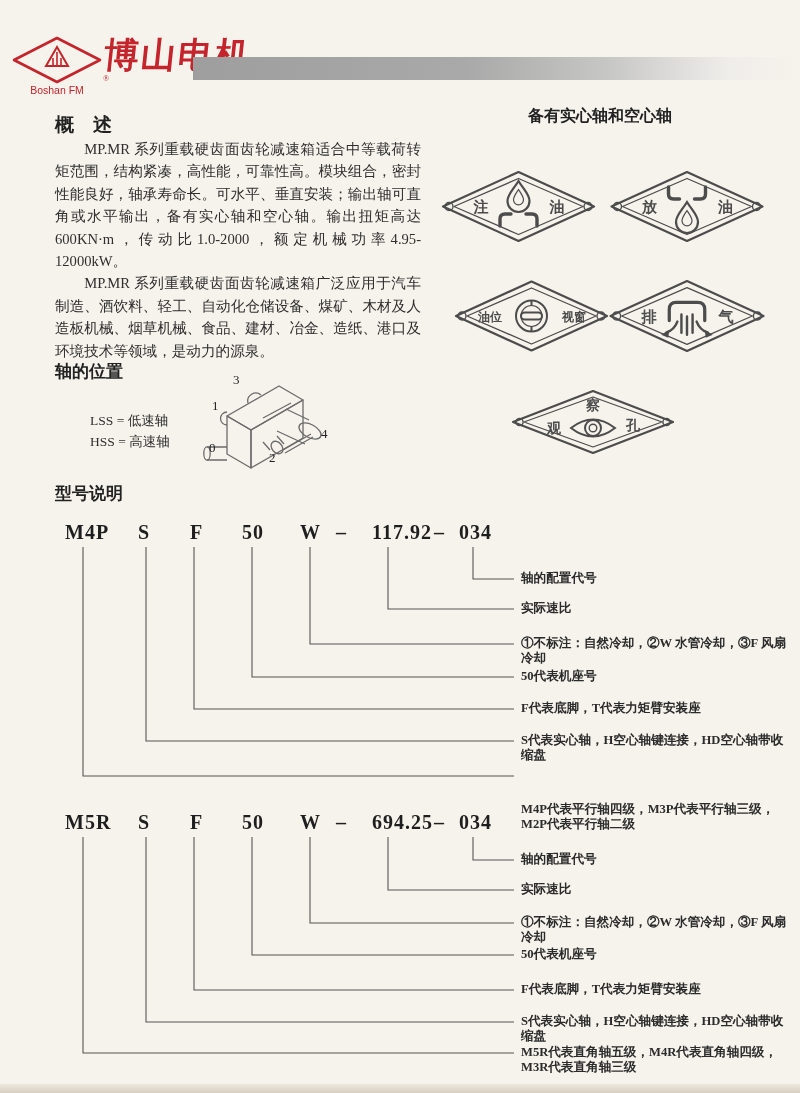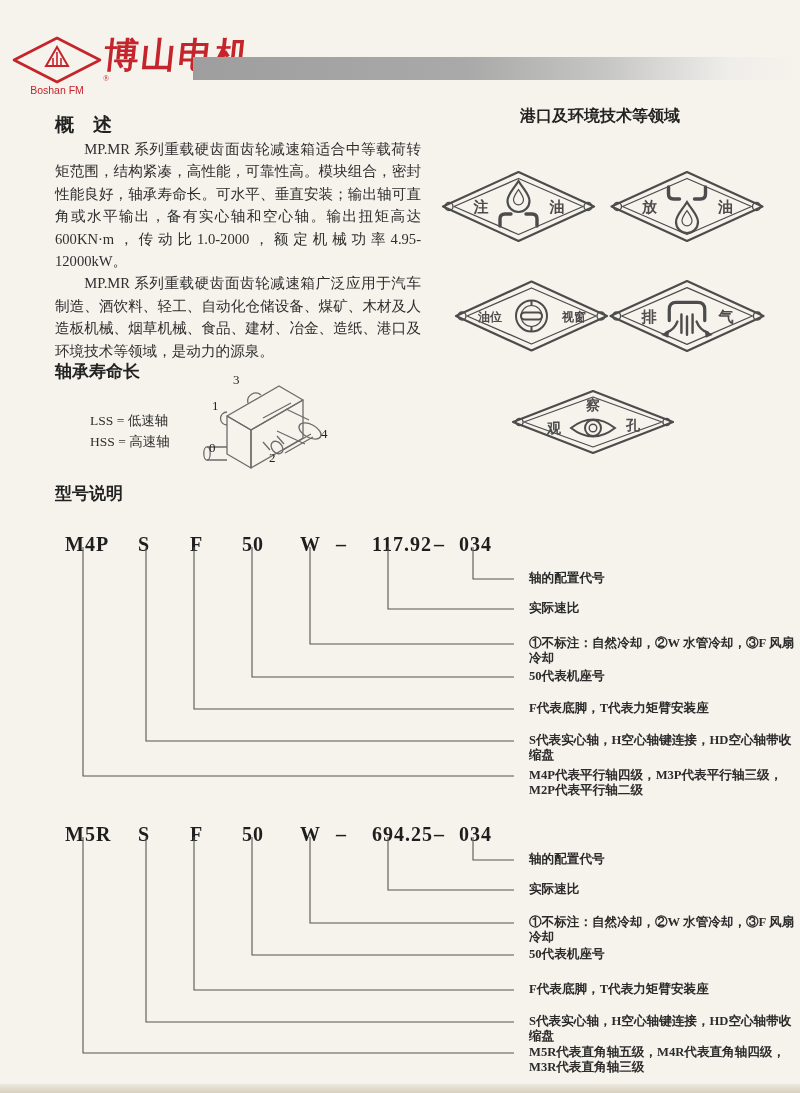--- a/index.html
+++ b/index.html
@@ -48,33 +48,32 @@
   .sp-legend { position:absolute; left:90px; top:410px; font-size:13.5px; line-height:21px; }
   .sp-diagram { position:absolute; left:193px; top:370px; }
   .sp-diagram text { font-family:"Liberation Serif", serif; font-size:13px; fill:#222; }
   
   .md-head {
     position:absolute; left:55px; top:482px;
     font-family:"Liberation Sans", sans-serif; font-weight:bold; font-size:17px; color:#222;
   }
   .code-row { position:absolute; left:0; width:800px; height:26px;
     font-weight:bold; font-size:20px; color:#1e1e1e; }
-  .code-row span { position:absolute; top:12px; letter-spacing:1px; }
+  .code-row span { position:absolute; top:0; letter-spacing:1px; }
   .row-m1 { top:521px; } .row-m2 { top:811px; }
   .seg0{left:65px}.seg1{left:138px}.seg2{left:190px}.seg3{left:242px}.seg4{left:300px}
   .seg5{left:336px}.seg6{left:372px}.seg7{left:434px}.seg8{left:459px}
   .connector-layer { position:absolute; left:0; top:0; pointer-events:none; }
   .md-label {
     position:absolute; left:521px; width:268px;
     font-weight:bold; font-size:12.6px; line-height:15px; color:#2b2b2b;
     white-space:pre-line;
-    margin-left:8px;
   }
   .m1-l0{top:571px}.m1-l1{top:601px}.m1-l2{top:636px}.m1-l3{top:669px}
-  .m1-l4{top:701px}.m1-l5{top:733px}.m1-l6{top:768px}
+  .m1-l4{top:701px}.m1-l5{top:733px}.m1-l6{top:802px}
   .m2-l0{top:852px}.m2-l1{top:882px}.m2-l2{top:915px}.m2-l3{top:947px}
   .m2-l4{top:982px}.m2-l5{top:1014px}.m2-l6{top:1045px}
   
   .bottom-edge { position:absolute; left:0; bottom:0; width:800px; height:9px;
     background:linear-gradient(to bottom,#ece8de,#d7d0bf); }
   .stroke-ico { stroke:#4c4c4c; fill:none; }
 </style>
 </head>
 <body>
 
@@ -89,21 +88,21 @@
   </svg>
   <div class="brand-cn">博山电机</div>
   <div class="grad-bar"></div>
 
   <div class="ov-head">概　述</div>
   <div class="ov-body">
     <p>MP.MR 系列重载硬齿面齿轮减速箱适合中等载荷转矩范围，结构紧凑，高性能，可靠性高。模块组合，密封性能良好，轴承寿命长。可水平、垂直安装；输出轴可直角或水平输出，备有实心轴和空心轴。输出扭矩高达 600KN·m，传动比1.0-2000，额定机械功率4.95-12000kW。</p>
     <p>MP.MR 系列重载硬齿面齿轮减速箱广泛应用于汽车制造、酒饮料、轻工、自动化仓储设备、煤矿、木材及人造板机械、烟草机械、食品、建材、冶金、造纸、港口及环境技术等领域，是动力的源泉。</p>
   </div>
 
-  <div class="plates-title">港口及环境技术等领域</div>
+  <div class="plates-title">备有实心轴和空心轴</div>
 
   <div class="plate" style="left:437px; top:168px;">
     <svg width="163" height="77" viewBox="0 0 163 77">
       <path class="stroke-ico" d="M6,38.5 L81.5,4 L157,38.5 L81.5,73 Z" stroke-width="2.2" stroke-linejoin="round"></path>
       <path class="stroke-ico" d="M17,38.5 L81.5,10.5 L146,38.5 L81.5,66.5 Z" stroke-width="1.3" stroke-linejoin="round"></path>
       <circle class="stroke-ico" cx="12" cy="38.5" r="4" stroke-width="1.4"></circle>
       <circle class="stroke-ico" cx="151" cy="38.5" r="4" stroke-width="1.4"></circle>
       <g>
         <path class="stroke-ico" d="M81.5,13 C76,22 70.5,26.5 70.5,33 a11,11 0 0 0 22,0 C92.5,26.5 87,22 81.5,13 Z" stroke-width="2.2"></path>
         <path class="stroke-ico" d="M81.5,21.5 C78.5,26 76.5,28.5 76.5,31.8 a5,5 0 0 0 10,0 C86.5,28.5 84.5,26 81.5,21.5 Z" stroke-width="1.2"></path>
@@ -178,21 +177,21 @@
         <path class="stroke-ico" d="M63,40 Q85,23 107,40 Q85,57 63,40 Z" stroke-width="2"></path>
         <circle class="stroke-ico" cx="85" cy="40" r="8" stroke-width="2"></circle>
         <circle class="stroke-ico" cx="85" cy="40" r="3.8" stroke-width="1.4"></circle>
       </g>
       <text x="46" y="45" font-size="14" text-anchor="middle">观</text>
       <text x="85" y="22" font-size="14" text-anchor="middle">察</text>
       <text x="125" y="42" font-size="14" text-anchor="middle">孔</text>
     </svg>
   </div>
 
-  <div class="sp-head">轴承寿命长</div>
+  <div class="sp-head">轴的位置</div>
   <div class="sp-legend">
     <div>LSS = 低速轴</div>
     <div>HSS = 高速轴</div>
   </div>
   <svg class="sp-diagram" width="175" height="108" viewBox="0 0 175 108">
     <g stroke="#6b6b6b" stroke-width="1.3" fill="none" stroke-linejoin="round">
       <path d="M34,46 L34,84 L58,98 L58,60 Z"></path>
       <path d="M34,46 L86,16 L110,30 L58,60 Z"></path>
       <path d="M58,60 L110,30 L110,68 L58,98 Z"></path>
       <path d="M55,33 A 8,8 0 0 1 68,25"></path>

